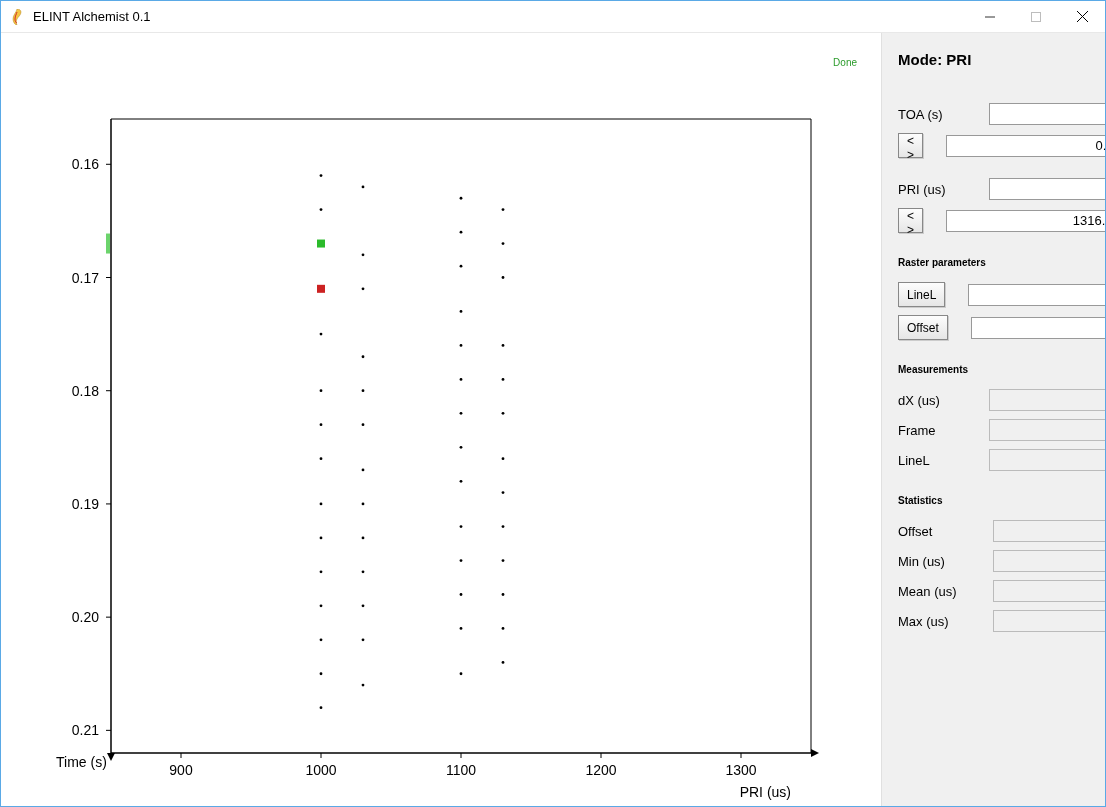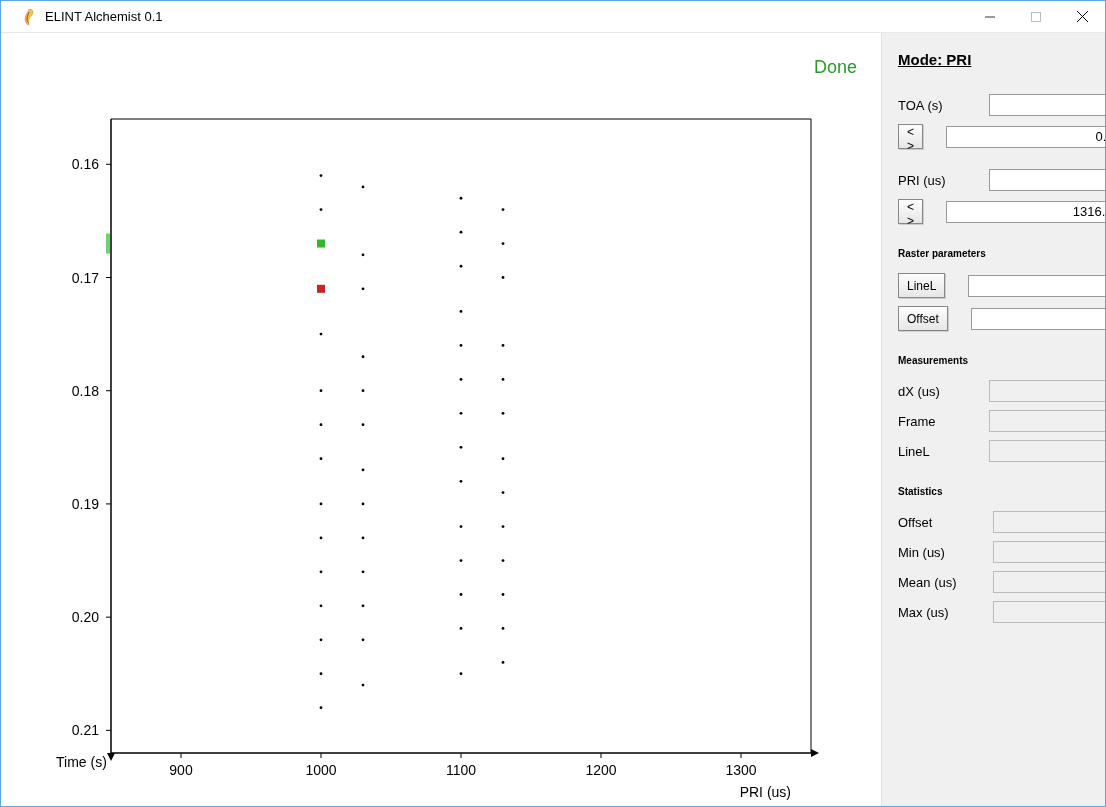--- a/index.html
+++ b/index.html
@@ -11,21 +11,21 @@
     color: #000;
     width: 1106px;
     height: 807px;
     overflow: hidden;
     border: 1px solid #5aa9e6;
   }
   .titlebar {
     height: 32px;
     display: flex;
     align-items: center;
-    padding: 0 0 0 20px;
+    padding: 0 0 0 8px;
     border-bottom: 1px solid #e8e8e8;
     background: #fff;
   }
   .titlebar .app-icon {
     width: 16px; height: 16px; margin-right: 8px;
     display: flex; align-items: center; justify-content: center;
   }
   .titlebar .title { flex: 0 0 auto; }
   .titlebar .spacer { flex: 1; }
   .winbtns { display: flex; height: 100%; }
@@ -46,38 +46,37 @@
     flex: 1;
     position: relative;
     background: #fff;
   }
   .done-label {
     position: absolute;
     right: 24px;
     top: 24px;
     color: #2b9b2b;
     font-family: Arial, sans-serif;
-    font-size: 18px;
+    font-size: 10px;
   }
   .plot-svg {
     position: absolute;
     left: 0; top: 0;
   }
   .sidebar {
     width: 224px;
     background: #f0f0f0;
     border-left: 1px solid #e0e0e0;
     padding: 18px 0 0 16px;
     overflow: hidden;
   }
   .mode-title {
     font-weight: bold;
     font-size: 15px;
-    margin-bottom: 26px;
-    text-decoration: underline;
+    margin-bottom: 35px;
   }
   .row {
     display: flex;
     align-items: center;
     margin-bottom: 8px;
     gap: 23px;
   }
   .row .lbl { width: 68px; flex: 0 0 auto; }
   .row .lbl-wide { width: 72px; flex: 0 0 auto; }
   .input {

